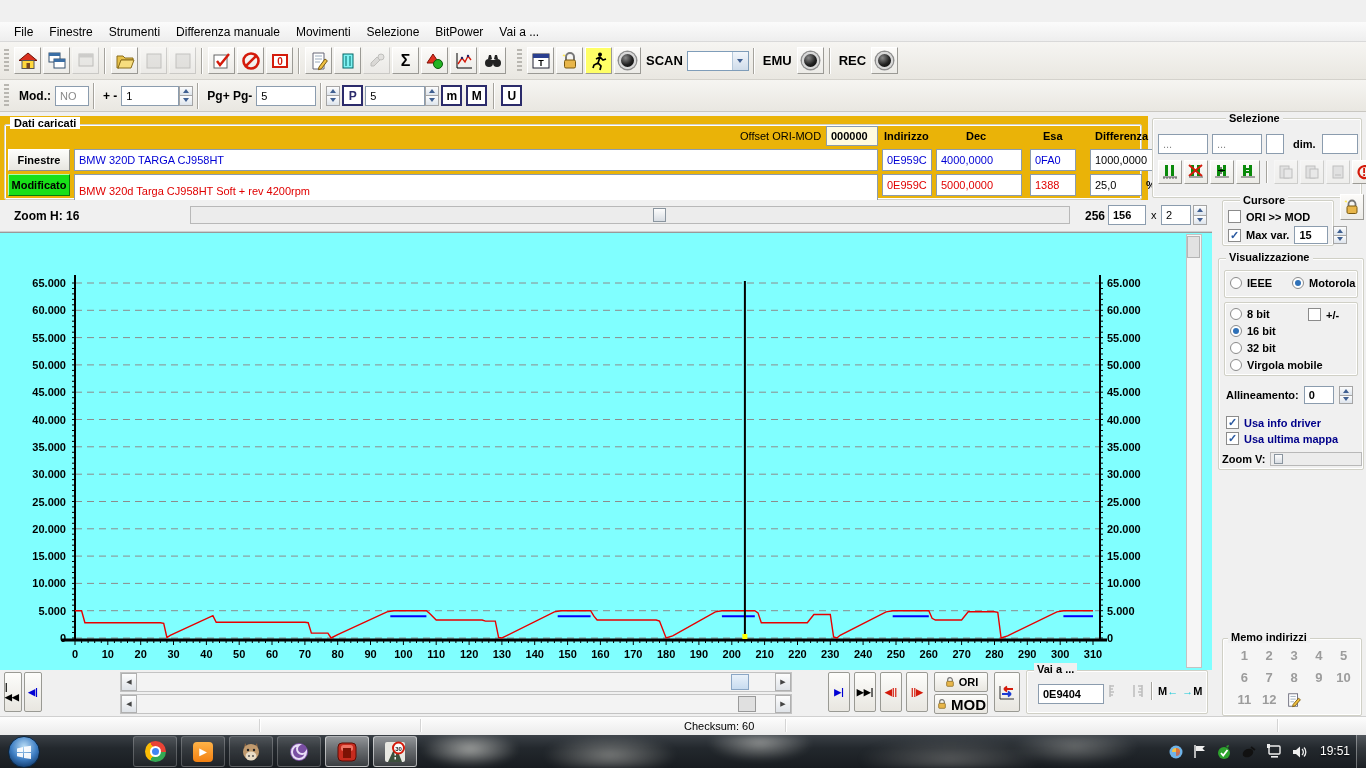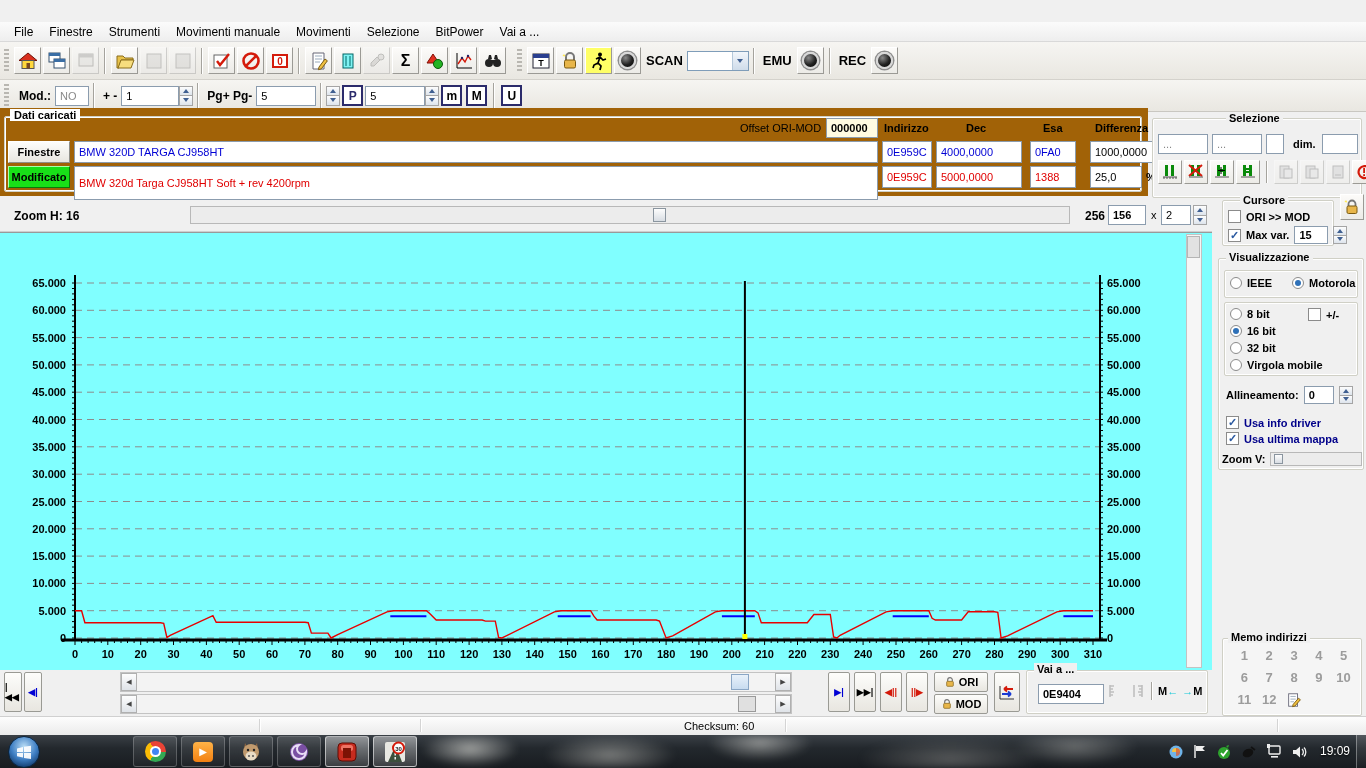--- a/index.html
+++ b/index.html
@@ -44,21 +44,21 @@
   .tf{background:#fff;border:1px solid #8b9cae;display:flex;align-items:center;padding:0 4px;height:20px;}
   .spin{display:inline-flex;flex-direction:column;width:14px;height:20px;border:1px solid #a5a5a5;background:#fff;}
   .spin div{flex:1;background:linear-gradient(#fdfdfd,#dde4ec);display:flex;align-items:center;justify-content:center;}
   .spin div+div{border-top:1px solid #a5a5a5;}
   .aru{width:0;height:0;border-left:3px solid transparent;border-right:3px solid transparent;border-bottom:4px solid #3f5f91;}
   .ard{width:0;height:0;border-left:3px solid transparent;border-right:3px solid transparent;border-top:4px solid #3f5f91;}
   .letterbtn{width:21px;height:21px;display:flex;align-items:center;justify-content:center;font-weight:bold;font-size:12px;
     border:2px solid #2b2b6b;background:#fff;margin:0 2px;}
 
   
-  .dati-bg{position:absolute;left:0;top:108px;width:1148px;height:88px;background:#a16207;}
+  .dati-bg{position:absolute;left:0;top:116px;width:1148px;height:88px;background:#eab308;}
   .gb-label{position:absolute;padding:0 4px;font-weight:bold;background:#fff;z-index:3;}
   .gb{position:absolute;border:1px solid #d0d0c6;border-radius:2px;box-shadow:inset 0 0 0 1px #fff;}
   .hdr{position:absolute;font-weight:bold;}
   .rowbtn{position:absolute;height:22px;display:flex;align-items:center;justify-content:center;font-weight:bold;
     background:linear-gradient(#fdfdfb,#e8e6e0);border:1px solid;border-color:#fff #8f8f8a #8f8f8a #fff;}
   .blue{color:#0000d4;} .red{color:#e00000;}
 
   
   .zoomh{position:absolute;left:0;top:200px;width:1212px;height:32px;background:#f0f0f0;border-bottom:1px solid #cfcfcf;}
   .slider-track{position:absolute;background:#ececec;border:1px solid #b8b8b8;}
@@ -117,21 +117,21 @@
 </head>
 <body>
 
 <div class="screen">
 
 
   <div class="menubar">
     <span class="menu-item">File</span>
     <span class="menu-item">Finestre</span>
     <span class="menu-item">Strumenti</span>
-    <span class="menu-item">Movimenti manuale</span>
+    <span class="menu-item">Differenza manuale</span>
     <span class="menu-item">Movimenti</span>
     <span class="menu-item">Selezione</span>
     <span class="menu-item">BitPower</span>
     <span class="menu-item">Vai a ...</span>
   </div>
 
   <div class="toolbar tb1">
     <div class="grip"></div>
     <div class="tbtn">
       <svg width="20" height="20" viewBox="0 0 20 20">
@@ -943,21 +943,21 @@
     <div class="navbtn" style="left:854px;top:2px;width:22px;height:40px;">▶▶|</div>
     <div class="navbtn" style="left:880px;top:2px;width:22px;height:40px;color:#d41a0a;">◀||</div>
     <div class="navbtn" style="left:906px;top:2px;width:22px;height:40px;color:#d41a0a;">||▶</div>
     <div class="navbtn" style="left:934px;top:2px;width:54px;height:20px;gap:3px;font-size:11px;">
       <svg width="12" height="12" viewBox="0 0 18 18">
         <path d="M5.5 8V6a3.5 3.5 0 017 0v2" fill="none" stroke="#777" stroke-width="1.8"></path>
         <rect x="4" y="8" width="10" height="7.5" rx="1.4" fill="#e8b64a" stroke="#7a5a10"></rect>
         </svg>
       <span>ORI</span>
     </div>
-    <div class="navbtn" style="left:934px;top:24px;width:54px;height:20px;gap:3px;font-size:11px;">
+    <div class="navbtn" style="left:934px;top:24px;width:54px;height:20px;gap:3px;font-size:15px;">
       <svg width="12" height="12" viewBox="0 0 18 18">
         <path d="M5.5 8V6a3.5 3.5 0 017 0v2" fill="none" stroke="#777" stroke-width="1.8"></path>
         <rect x="4" y="8" width="10" height="7.5" rx="1.4" fill="#e8b64a" stroke="#7a5a10"></rect>
         </svg>
       <span>MOD</span>
     </div>
     <div class="navbtn" style="left:994px;top:2px;width:26px;height:40px;">
       <svg width="20" height="20" viewBox="0 0 20 20">
         <path d="M3 4v13h14" fill="none" stroke="#333"></path>
         <path d="M16 7H7M7 7l3-2.5M7 7l3 2.5" stroke="#d41a0a" stroke-width="1.8" fill="none"></path>
@@ -1063,16 +1063,16 @@
       <svg width="17" height="15" viewBox="0 0 17 15">
         <rect x="3" y="2" width="11" height="8" rx="1" fill="none" stroke="#eee" stroke-width="1.4"></rect>
         <rect x="5" y="12" width="7" height="1.6" fill="#eee"></rect>
           <rect x="1" y="0" width="3" height="4" fill="#eee"></rect>
         </svg>
       <svg width="16" height="14" viewBox="0 0 16 14">
         <polygon points="1,5 4,5 8,1.5 8,12.5 4,9 1,9" fill="#eee"></polygon>
         <path d="M10 4a4 4 0 010 6M12 2.5a6.5 6.5 0 010 9" stroke="#eee" stroke-width="1.3" fill="none"></path>
         </svg>
     </div>
-    <span class="clock abs" style="right:16px;top:9px;">19:09</span>
+    <span class="clock abs" style="right:16px;top:9px;">19:51</span>
     <div class="showdesk"></div>
   </div>
 </div>
 
 </body></html>

